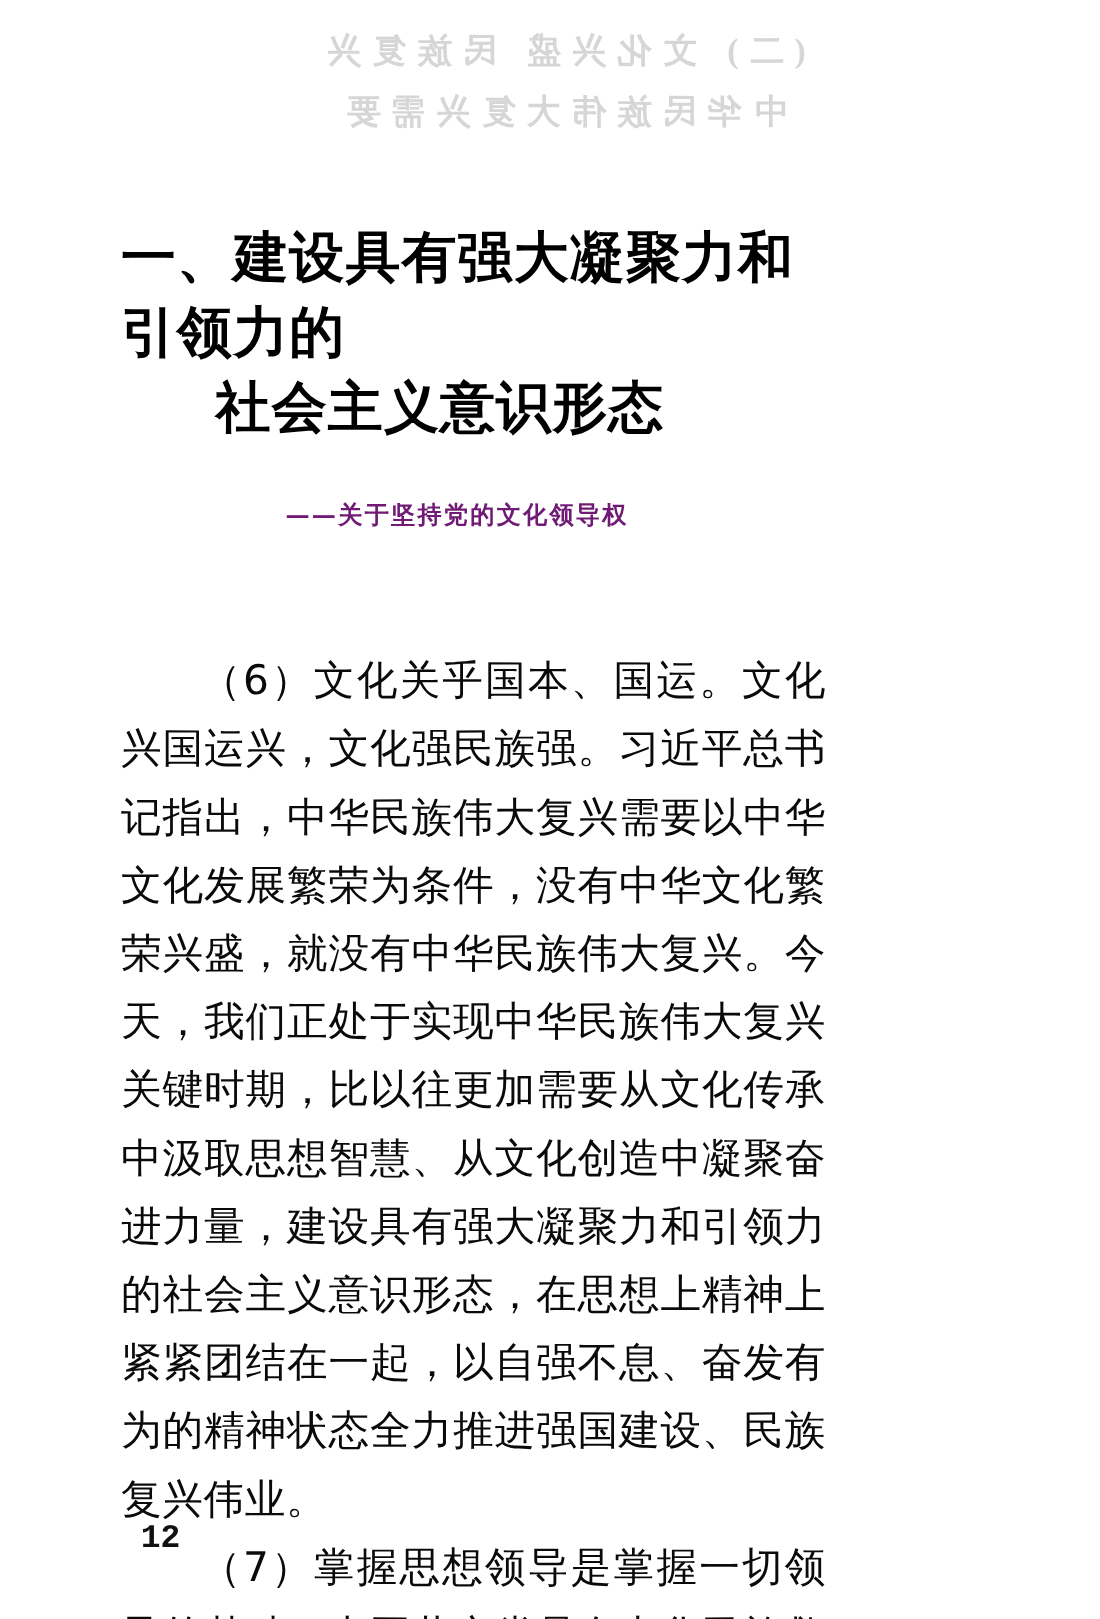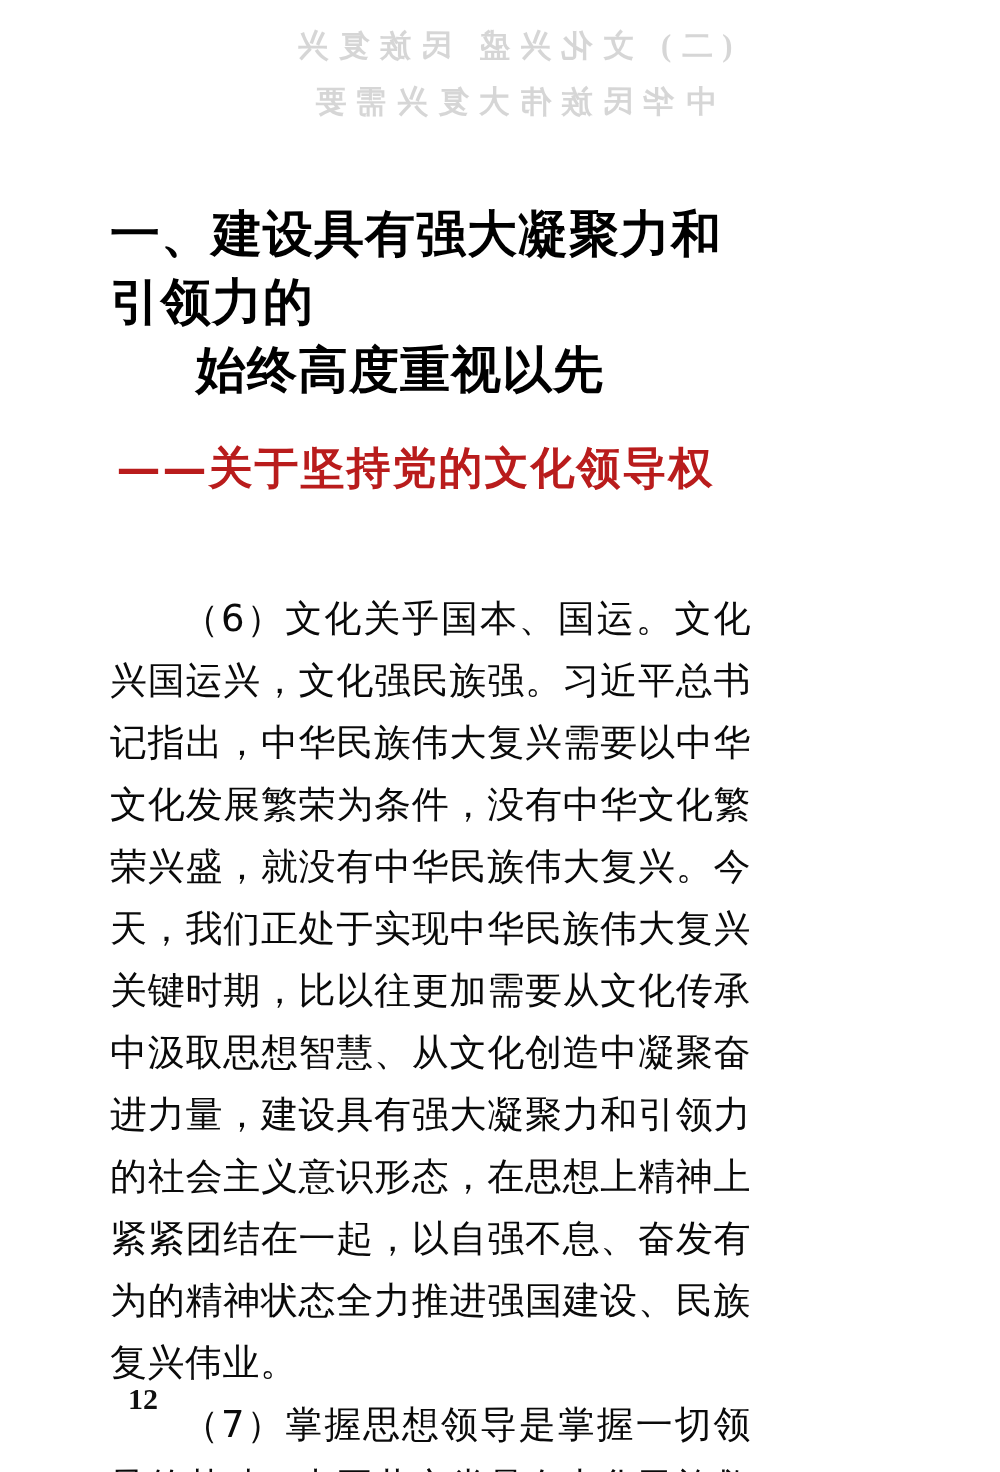--- a/index.html
+++ b/index.html
@@ -59,27 +59,27 @@
     text-indent: 0;
   }
   .doc-title .line2 {
     display: block;
     margin-left: 86px;
   }
 
   .doc-subtitle {
     font-family: "DejaVu Serif", "Liberation Serif", serif;
     font-weight: 700;
-    font-size: 44px;
+    font-size: 22px;
     line-height: 48px;
     letter-spacing: 2px;
     margin: 40px 0 0 0;
     text-align: center;
     padding-right: 30px;
-    color: #b91c1c;
+    color: #701a75;
   }
 
   .body-block {
     margin-top: 96px;
   }
 
   p.para {
     font-family: "DejaVu Sans", "Liberation Sans", sans-serif;
     font-size: 37px;
     line-height: 62px;
@@ -92,36 +92,36 @@
     font-weight: 500;
   }
   p.para + p.para {
     margin-top: 0;
   }
 
   .folio {
     position: absolute;
     left: 128px;
     bottom: 56px;
-    font-family: Liberation Serif, serif;
+    font-family: Liberation Mono, monospace;
     font-size: 30px;
     font-weight: 700;
     color: #111;
   }
 </style>
 </head>
 <body>
 
 <div class="bleed">(二) 文化兴盛 民族复兴
 中华民族伟大复兴需要</div>
 
 <div class="page">
 
   <div class="title-block">
-    <h1 class="doc-title"><span class="line1">一、建设具有强大凝聚力和引领力的</span><span class="line2">始终高度重视以先</span></h1>
+    <h1 class="doc-title"><span class="line1">一、建设具有强大凝聚力和引领力的</span><span class="line2">社会主义意识形态</span></h1>
     <div class="doc-subtitle">——关于坚持党的文化领导权</div>
   </div>
 
   <div class="body-block">
     <p class="para">（6）文化关乎国本、国运。文化兴国运兴，文化强民族强。习近平总书记指出，中华民族伟大复兴需要以中华文化发展繁荣为条件，没有中华文化繁荣兴盛，就没有中华民族伟大复兴。今天，我们正处于实现中华民族伟大复兴关键时期，比以往更加需要从文化传承中汲取思想智慧、从文化创造中凝聚奋进力量，建设具有强大凝聚力和引领力的社会主义意识形态，在思想上精神上紧紧团结在一起，以自强不息、奋发有为的精神状态全力推进强国建设、民族复兴伟业。</p>
     <p class="para">（7）掌握思想领导是掌握一切领导的基础。中国共产党是在中华民族救亡图存历史大潮中诞生、勇担民族复兴历史大任的党，也是用科学理论武装起来、以科学理论引路指向的党，始终高度重视以先</p>
   </div>
 
 </div>
 

